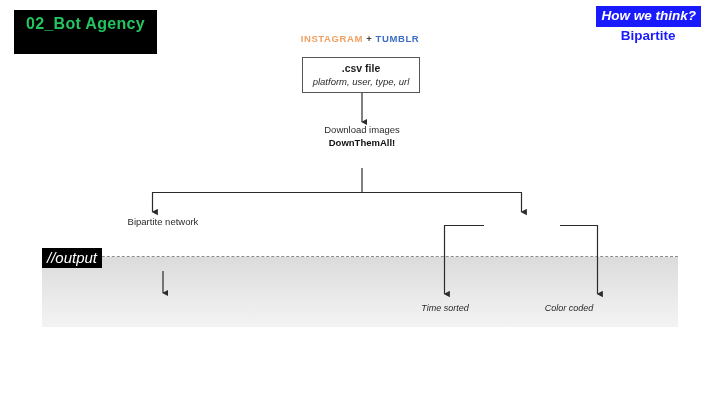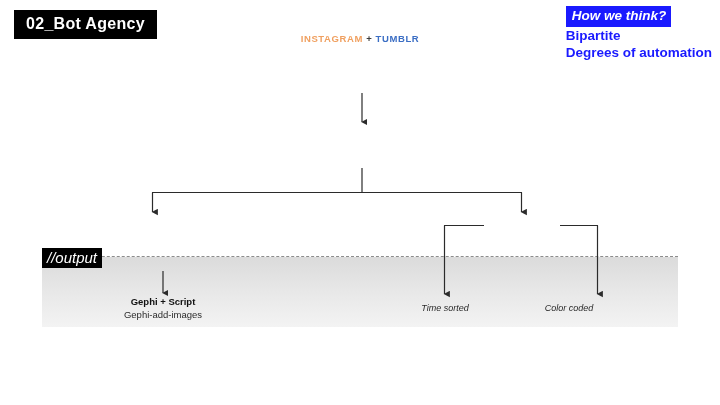--- a/index.html
+++ b/index.html
@@ -20,35 +20,35 @@
     inset: 0;
     background: #ffffff;
   }
 
   
   .title-badge {
     position: absolute;
     left: 14px;
     top: 10px;
     background: #000000;
-    color: #ffffff;
+    color: #22c55e;
     font-size: 16px;
     font-weight: 600;
     letter-spacing: 0.3px;
-    padding: 6px 12px 7px 12px;
+    padding: 6px 12px 22px 12px;
     line-height: 1;
     white-space: nowrap;
   }
 
   
   .think-block {
     position: absolute;
-    right: 8px;
+    right: 19px;
     top: 6px;
-    text-align: left;
+    text-align: center;
     line-height: 1.18;
   }
   .think-head {
     display: inline-block;
     background: #1a1aff;
     color: #ffffff;
     font-style: italic;
     font-weight: 600;
     font-size: 13.5px;
     padding: 2px 5px 3px 6px;
@@ -165,41 +165,45 @@
 </head>
 <body>
 
 <div class="slide">
 
   <div class="title-badge">02_Bot Agency</div>
 
   <div class="think-block">
     <div class="think-head">How we think?</div>
     <span class="think-item">Bipartite</span>
-    <span class="think-item">Degrees of automation</span>
   </div>
 
   <div class="source-line">
     <span class="src-ig">INSTAGRAM</span><span class="src-plus"> + </span><span class="src-tb">TUMBLR</span>
   </div>
 
-
+  <div class="csv-box">
+    <span class="csv-title">.csv file</span>
+    <span class="csv-sub">platform, user, type, url</span>
+  </div>
+
+  <div class="node" style="left:282px; top:124px; width:160px;">
+    <span class="l1">Download images</span>
+    <span class="l2">DownThemAll!</span>
+  </div>
 
   <div class="node" style="left:92px; top:216px; width:142px;">
+    <span class="l1">Bipartite network</span>
   </div>
 
 
   <div class="output-band"></div>
   <div class="output-dash"></div>
   <div class="output-badge">//output</div>
 
-  <div class="node rev" style="left:93px; top:296px; width:140px;">
-    <span class="l1">Gephi + Script</span>
-    <span class="l2">Gephi-add-images</span>
-  </div>
 
   <div class="leaf-label" style="left:390px; top:303px; width:110px;">Time sorted</div>
   <div class="leaf-label" style="left:514px; top:303px; width:110px;">Color coded</div>
 
   <svg class="connectors" width="720" height="405" viewBox="0 0 720 405">
     <defs>
       <marker id="ah" markerWidth="7" markerHeight="7" refX="3.2" refY="5.4" orient="auto" markerUnits="userSpaceOnUse">
         <path d="M0,0 L6.4,0 L3.2,6.2 Z" fill="#2b2b2b"></path>
       </marker>
     </defs>

